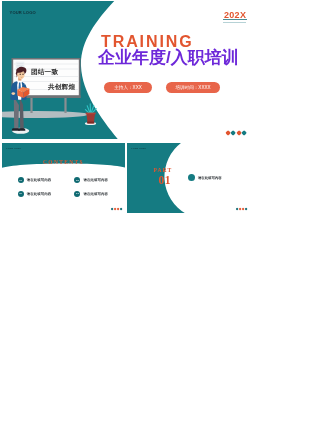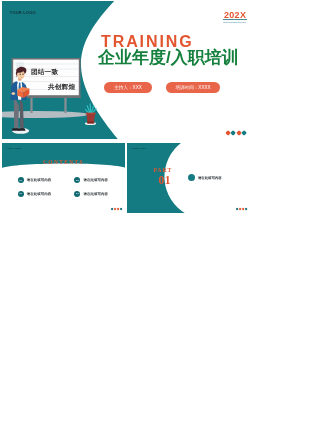--- a/index.html
+++ b/index.html
@@ -12,21 +12,21 @@
   .cover svg{display:block;}
   .cv-logo{position:absolute;left:7.5px;top:9.4px;font-size:4.1px;font-weight:700;
            letter-spacing:.15px;color:#10323a;}
   .cv-year{position:absolute;left:222px;top:8.6px;font-size:9px;font-weight:700;
            color:#e2552f;letter-spacing:.3px;}
   .cv-yline1{position:absolute;left:220.6px;top:17.5px;width:24px;height:1.2px;background:#4b8b92;}
   .cv-yline2{position:absolute;left:221.3px;top:21px;width:22.5px;height:1.1px;background:#b6d2d6;}
   .cv-eyebrow{position:absolute;left:99px;top:32px;font-size:16px;font-weight:700;
               letter-spacing:1.9px;color:#e2552f;}
   .cv-title{position:absolute;left:96px;top:45px;font-size:17px;font-weight:700;
-            color:#15803d;letter-spacing:0px;white-space:nowrap;}
+            color:#6d28d9;letter-spacing:0px;white-space:nowrap;}
   .pill{position:absolute;height:11px;border-radius:6px;background:#e8654a;
         color:#fff;font-size:4.6px;display:flex;align-items:center;justify-content:center;}
   .pill1{left:102px;top:81px;width:48px;}
   .pill2{left:164px;top:81px;width:54px;}
   .bd-line1{position:absolute;left:29px;top:67px;font-size:6.6px;font-weight:700;color:#2b2b2b;letter-spacing:.2px;}
   .bd-line2{position:absolute;left:46px;top:82px;font-size:6.6px;font-weight:700;color:#2b2b2b;letter-spacing:.2px;}
   .cv-dots{position:absolute;left:224px;top:130px;display:flex;gap:1.2px;}
   .cv-dots i{width:4.2px;height:4.2px;border-radius:1.2px;display:block;transform:rotate(45deg);}
 
   

